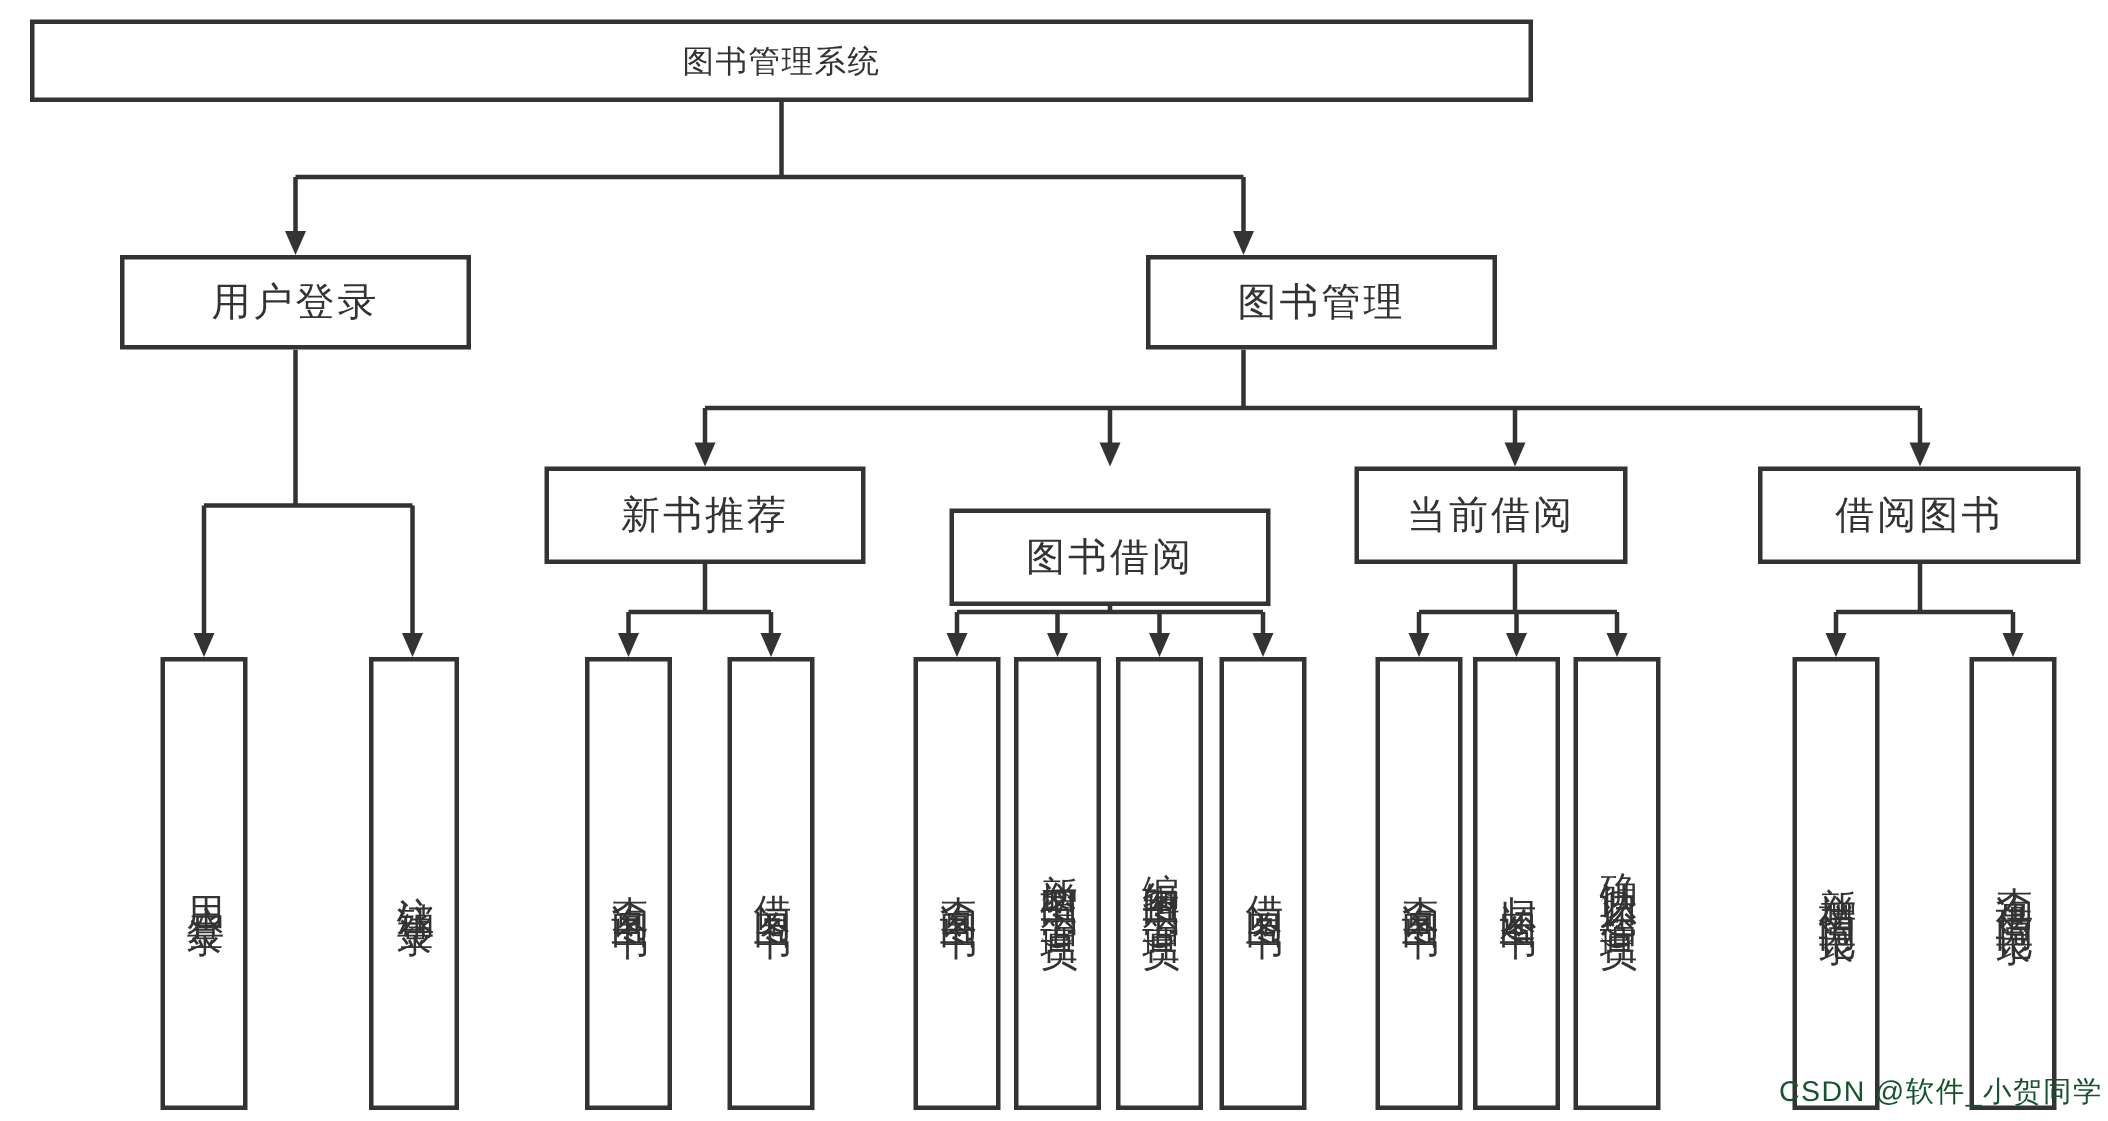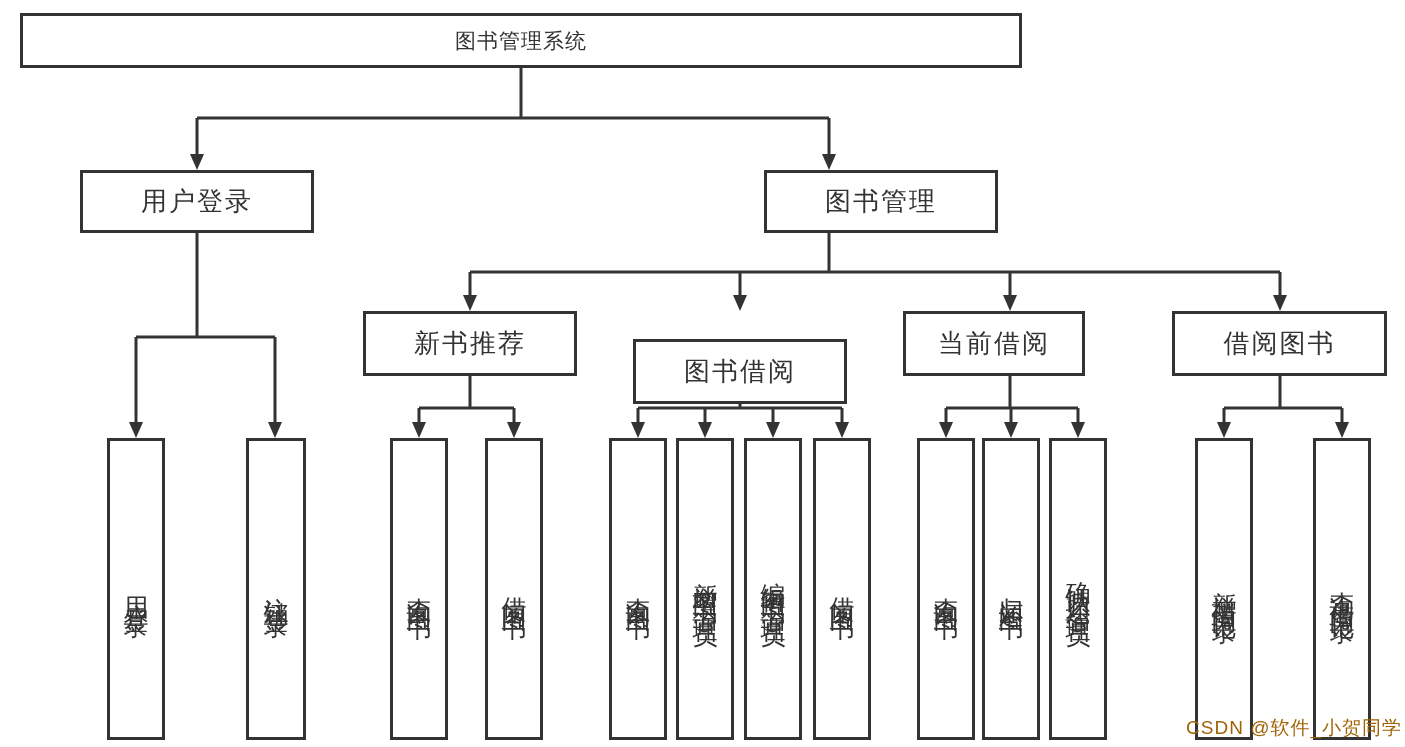--- a/index.html
+++ b/index.html
@@ -47,21 +47,21 @@
     font-size: 25px;
     line-height: 1;
     letter-spacing: 6px;
     white-space: nowrap;
   }
   .watermark {
     position: absolute;
     right: 3px;
     bottom: 6px;
     font-size: 19px;
-    color: #a16207;
+    color: #14532d;
     letter-spacing: 1px;
     z-index: 5;
     white-space: nowrap;
   }
 </style>
 </head>
 <body>
 
 <div class="canvas">
 

